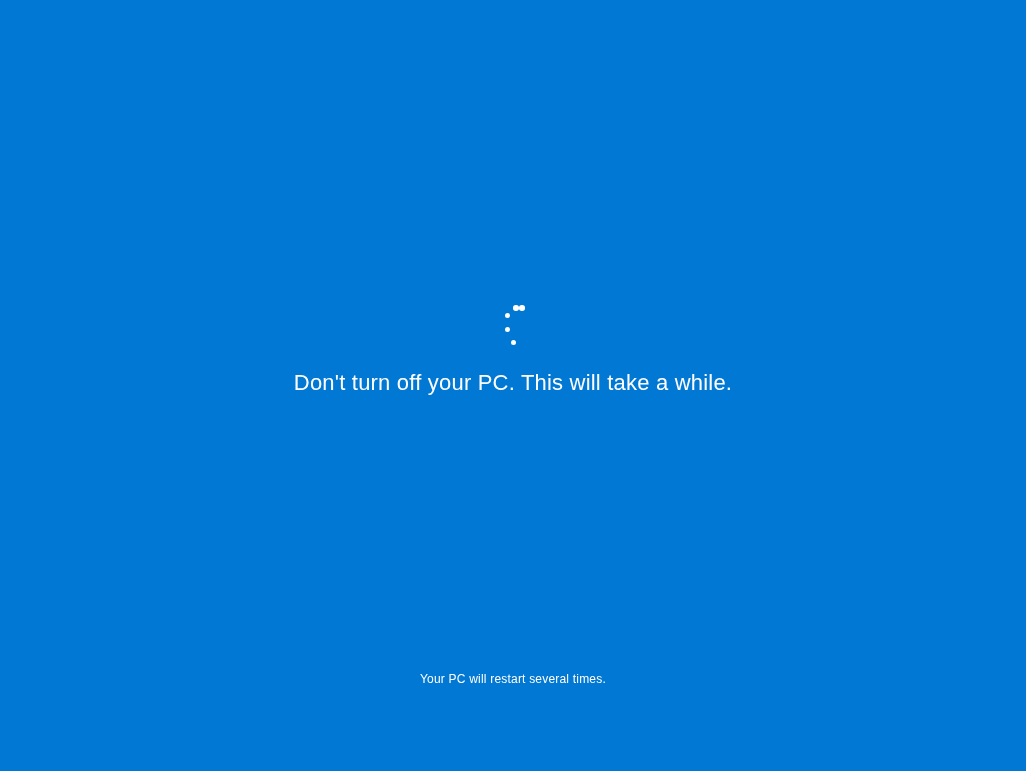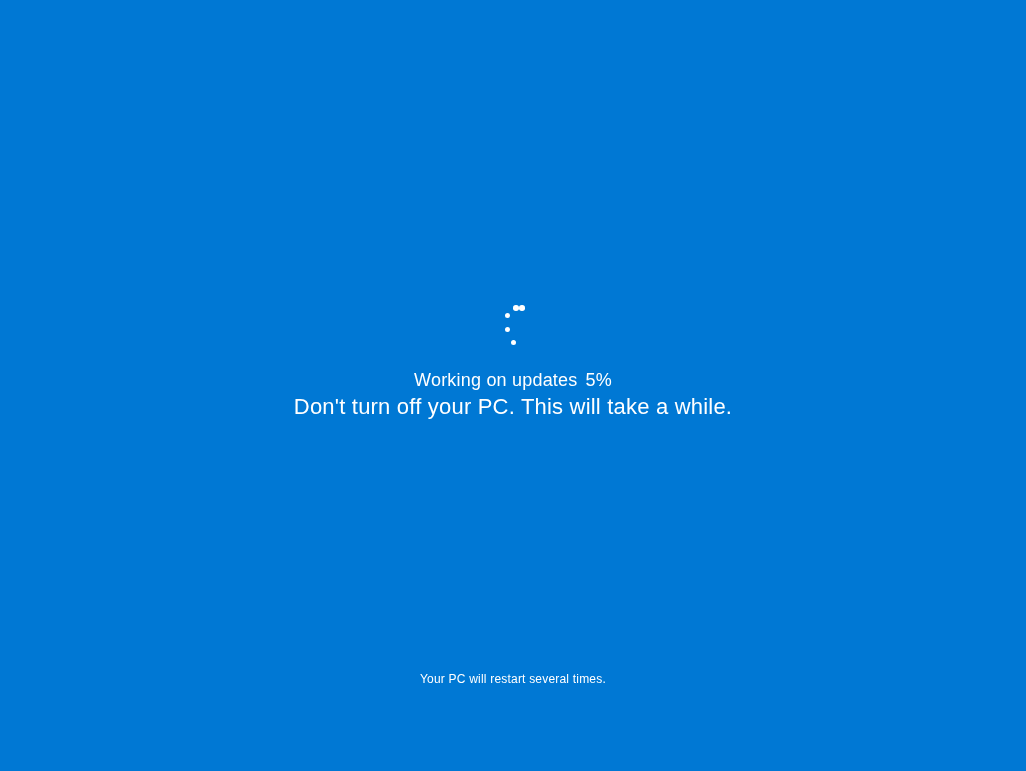--- a/index.html
+++ b/index.html
@@ -115,23 +115,17 @@
 
 <div class="center-content">
   <div class="spinner-container">
     <div class="spinner-dot dot-1"></div>
     <div class="spinner-dot dot-2"></div>
     <div class="spinner-dot dot-3"></div>
     <div class="spinner-dot dot-4"></div>
     <div class="spinner-dot dot-5"></div>
   </div>
 
-  <div class="status-line">
-    <span class="status-line-inner">
-      <span>Working on updates</span>
-      <span>5%</span>
-    </span>
-  </div>
 
   <div class="warning-line">Don't turn off your PC. This will take a while.</div>
 </div>
 
 <div class="bottom-message">Your PC will restart several times.</div>
 
 </body></html>

